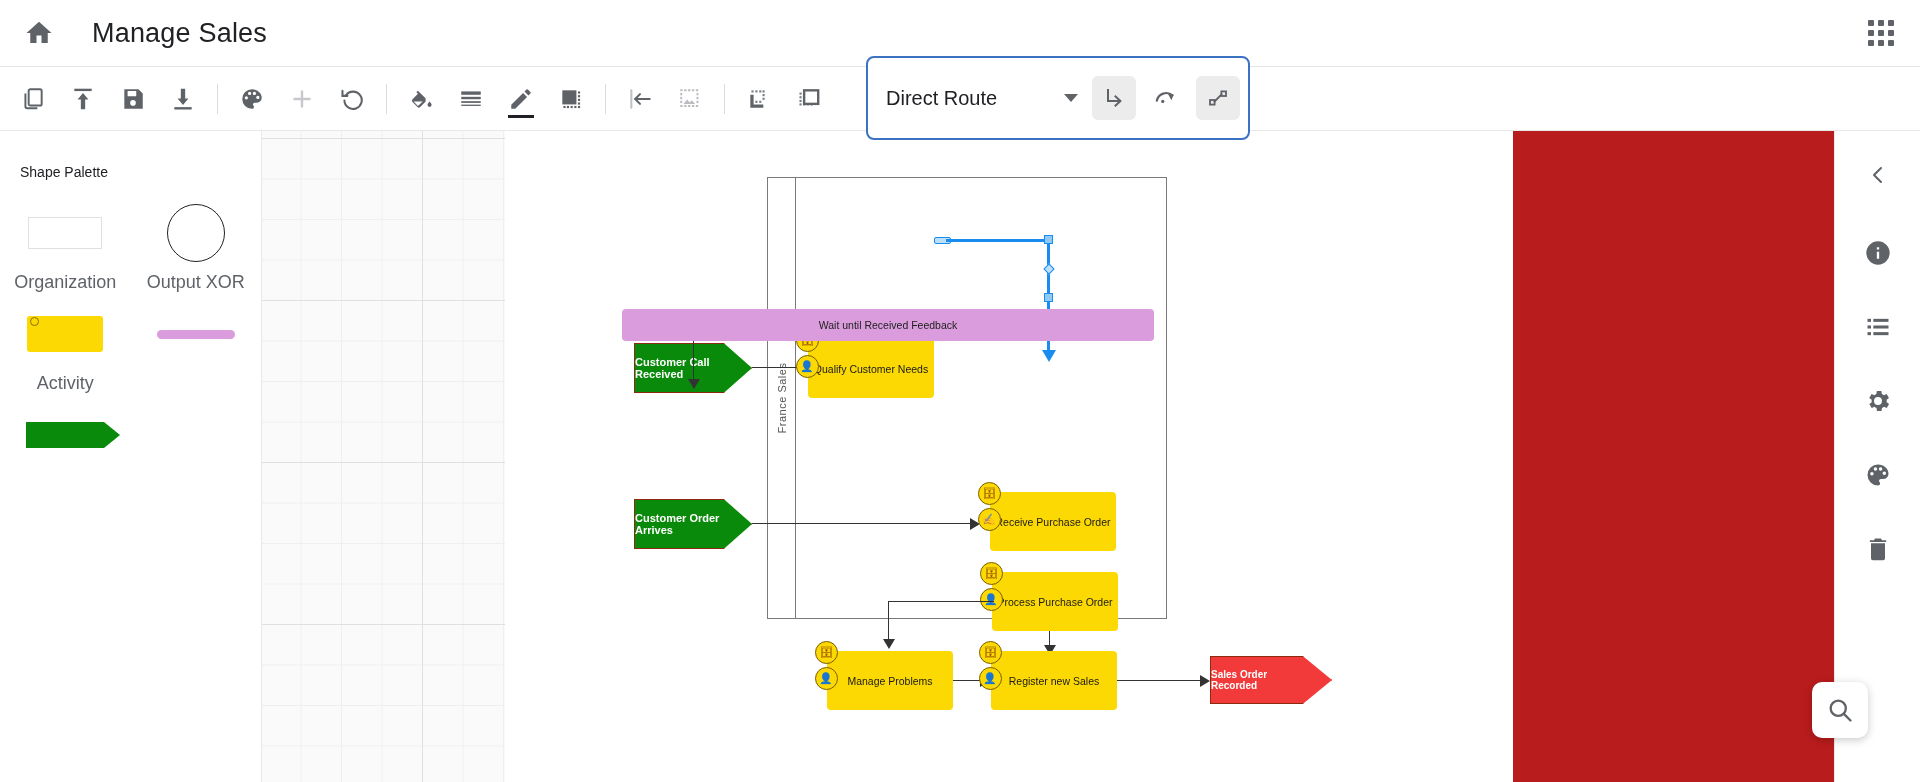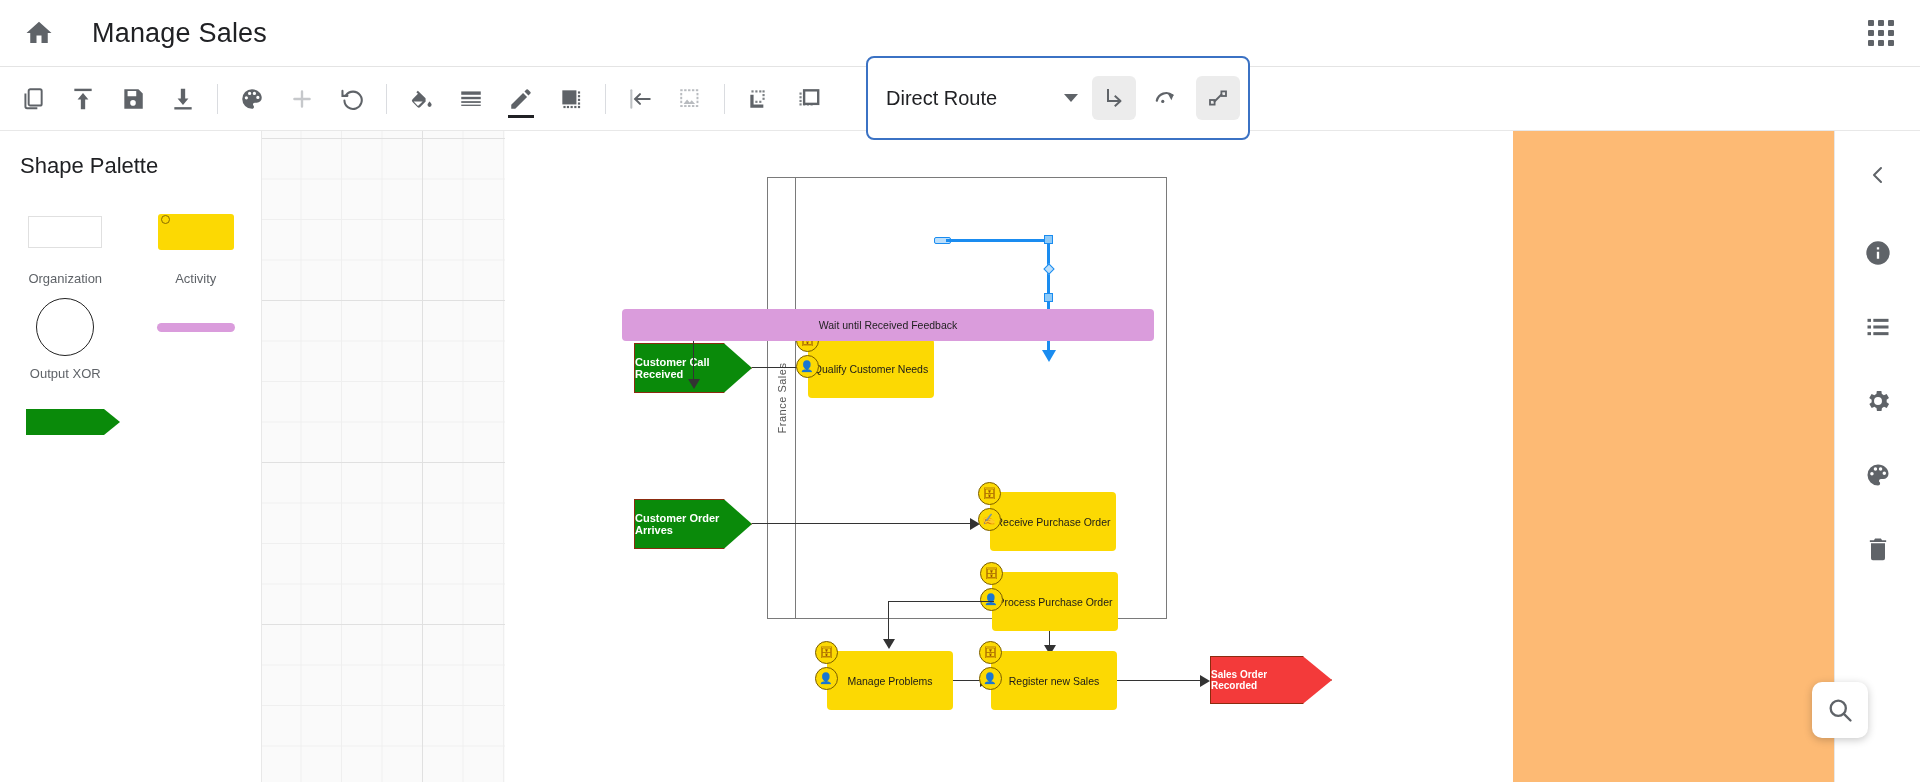--- a/index.html
+++ b/index.html
@@ -1,21 +1,21 @@
 <!DOCTYPE html>
 <html><head>
 <meta charset="utf-8">
 <style>
   * { box-sizing: border-box; margin: 0; padding: 0; }
   html, body {
     width: 1920px; height: 782px;
     font-family: "Liberation Sans", sans-serif;
     background: #ffffff; overflow: hidden;
   }
-  .app { position: relative; width: 1920px; height: 782px; background:#fdba74; }
+  .app { position: relative; width: 1920px; height: 782px; background:#b91c1c; }
 
   
   .header {
     position: absolute; left:0; top:0; width:1920px; height:66px;
     background:#fff; display:flex; align-items:center;
   }
   .home-icon { margin-left:22px; width:34px; height:34px; display:flex; align-items:center; justify-content:center; cursor:pointer;}
   .page-title { margin-left:36px; font-size:27px; color:#202124; font-weight:400; letter-spacing:.2px;}
   .apps-grid { position:absolute; right:22px; top:16px; width:34px; height:34px; display:grid;
     grid-template-columns: repeat(3, 6px); grid-template-rows: repeat(3,6px);
@@ -43,25 +43,25 @@
   .route-select .label { font-size:20px; color:#202124; }
   .route-caret { margin-left:auto; margin-right:14px; width:0;height:0;
     border-left:7px solid transparent;border-right:7px solid transparent;border-top:8px solid #5f6368;}
   .route-btn { width:44px;height:44px;border-radius:6px;background:#ececec;
     display:flex;align-items:center;justify-content:center;margin-right:8px;cursor:pointer;}
   .route-btn.plain { background:transparent; }
 
   
   .palette { position:absolute; left:0; top:131px; width:262px; height:651px; background:#fff;
              border-right:1px solid #e8e8e8; }
-  .palette-title { margin:22px 0 0 20px; font-size:22px; color:#202124; }
+  .palette-title { margin:33px 0 0 20px; font-size:14px; color:#202124; }
   .palette-grid { margin-top:22px; display:grid; grid-template-columns:1fr 1fr; row-gap:10px; }
   .pal-cell { display:flex; flex-direction:column; align-items:center; cursor:pointer; }
   .pal-art { height:62px; display:flex; align-items:center; justify-content:center; width:100%; }
-  .pal-label { font-size:13px; color:#5f6368; margin-top:8px; }
+  .pal-label { font-size:18px; color:#5f6368; margin-top:8px; }
   .sh-org { width:74px;height:32px;border:1px solid #e0e0e0;background:#fff; }
   .sh-act { width:76px;height:36px;background:#FCD903;border-radius:3px; position:relative;}
   .sh-act .mini { position:absolute; left:3px; top:1px; width:9px;height:9px;border-radius:50%;
                   border:1px solid #8a6d00; background:#FCD903;}
   .sh-circle { width:58px;height:58px;border:1.4px solid #222;border-radius:50%;background:#fff;}
   .sh-bar-purple { width:78px;height:9px;background:#DA9CDC;border-radius:5px;}
   .sh-arrow-green { width:78px;height:26px;background:#0a8A0a; position:relative;}
   .sh-arrow-green:after{content:"";position:absolute;right:-16px;top:0;width:0;height:0;
      border-top:13px solid transparent;border-bottom:13px solid transparent;border-left:16px solid #0a8A0a;}
 
@@ -345,32 +345,32 @@
 
       <div class="pal-cell">
         <div class="pal-art">
             <div class="sh-org"></div>
           </div>
         <div class="pal-label">Organization</div>
       </div>
 
       <div class="pal-cell">
         <div class="pal-art">
+            <div class="sh-circle"></div>
+          </div>
+        <div class="pal-label">Output XOR</div>
+      </div>
+
+      <div class="pal-cell">
+        <div class="pal-art">
             <div class="sh-act">
               <span class="mini"></span>
             </div>
           </div>
         <div class="pal-label">Activity</div>
-      </div>
-
-      <div class="pal-cell">
-        <div class="pal-art">
-            <div class="sh-circle"></div>
-          </div>
-        <div class="pal-label">Output XOR</div>
       </div>
 
 
 
 
       <div class="pal-cell">
         <div class="pal-art">
             <div class="sh-bar-purple"></div>
           </div>
         <div class="pal-label"></div>

